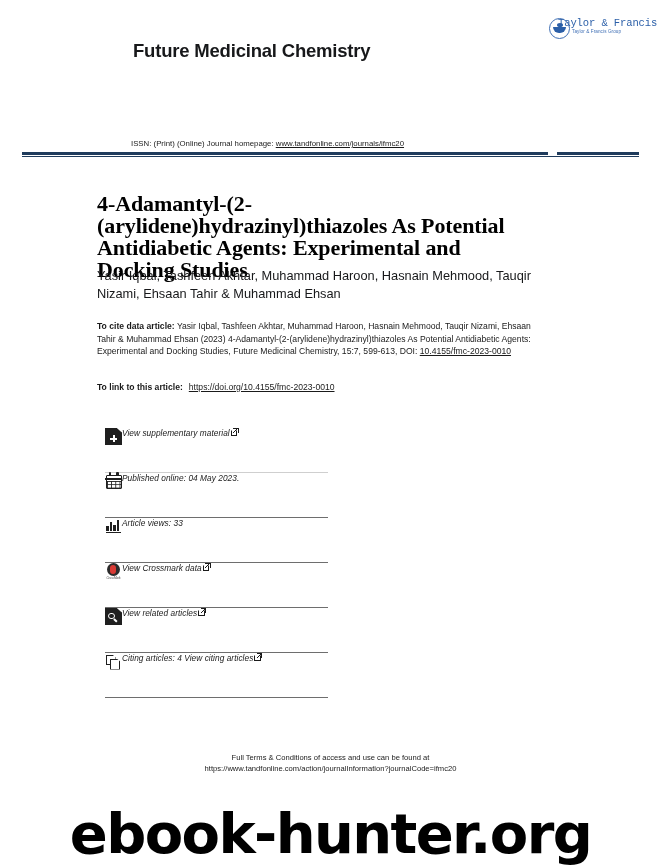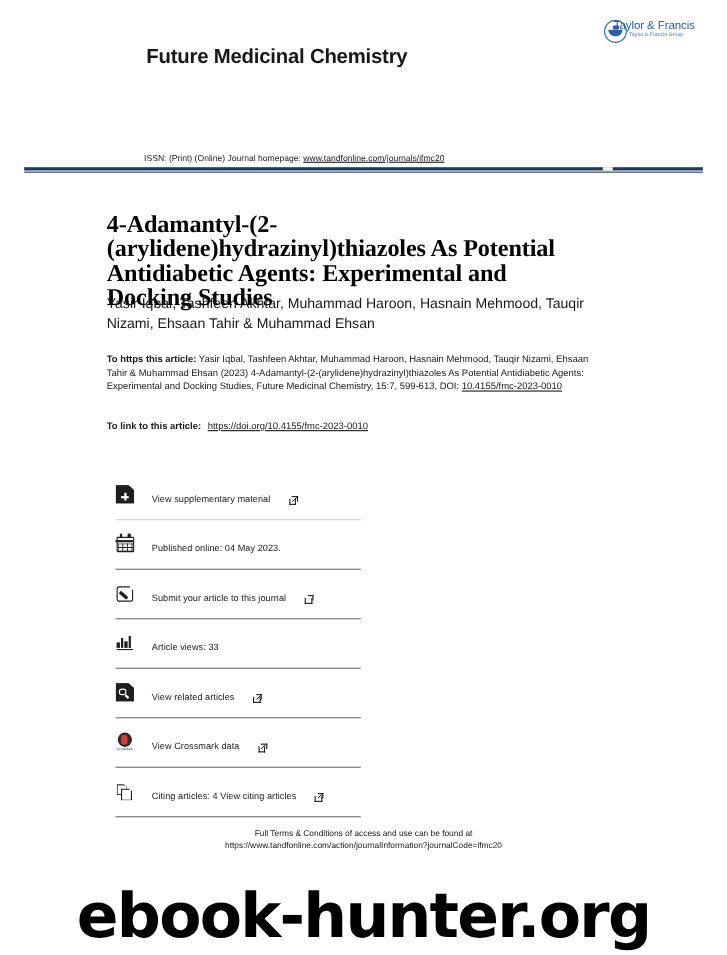--- a/index.html
+++ b/index.html
@@ -135,20 +135,21 @@
     background: #2b5fa8;
     border-radius: 50%;
   }
   .tf-name {
     position: absolute;
     left: 9px; top: 2px;
     font-size: 10.5px;
     color: #2b5fa8;
     letter-spacing: -0.1px;
     white-space: nowrap;
+    font-family: Liberation Mono, monospace;
   }
   .tf-group {
     position: absolute;
     left: 23px; top: 14px;
     font-size: 4.6px;
     color: #3f6fb5;
     letter-spacing: 0.1px;
     white-space: nowrap;
   }
 
@@ -257,23 +258,24 @@
     width: 223px;
   }
   .act-row {
     position: relative;
     height: 45px;
   }
   .act-hit {
     position: absolute;
     left: 0; top: 0;
     display: flex;
-    align-items: flex-end;
+    align-items: flex-start;
     height: 30px;
-    gap: 16px;
+    gap: 0;
+    font-style: italic;
   }
   .act-ico {
     width: 17px;
     height: 17px;
     flex: 0 0 17px;
     position: relative;
   }
   .act-label {
     font-size: 8.3px;
     color: #1a1a1a;
@@ -527,21 +529,21 @@
   <div class="rule-thick"></div>
   <div class="rule-gap"></div>
   <div class="rule-thin"></div>
 </div>
 
 <h1 class="article-title">4-Adamantyl-(2-(arylidene)hydrazinyl)thiazoles As Potential Antidiabetic Agents: Experimental and Docking Studies</h1>
 
 <div class="authors">Yasir Iqbal, Tashfeen Akhtar, Muhammad Haroon, Hasnain Mehmood, Tauqir Nizami, Ehsaan Tahir &amp; Muhammad Ehsan</div>
 
 <div class="cite-block">
-  <span class="lbl">To https this article:</span><span> Yasir Iqbal, Tashfeen Akhtar, Muhammad Haroon, Hasnain Mehmood, Tauqir Nizami, Ehsaan Tahir &amp; Muhammad Ehsan (2023) 4-Adamantyl-(2-(arylidene)hydrazinyl)thiazoles As Potential Antidiabetic Agents: Experimental and Docking Studies, Future Medicinal Chemistry, 15:7, 599-613, DOI: </span><span class="doi">10.4155/fmc-2023-0010</span>
+  <span class="lbl">To cite data article:</span><span> Yasir Iqbal, Tashfeen Akhtar, Muhammad Haroon, Hasnain Mehmood, Tauqir Nizami, Ehsaan Tahir &amp; Muhammad Ehsan (2023) 4-Adamantyl-(2-(arylidene)hydrazinyl)thiazoles As Potential Antidiabetic Agents: Experimental and Docking Studies, Future Medicinal Chemistry, 15:7, 599-613, DOI: </span><span class="doi">10.4155/fmc-2023-0010</span>
 </div>
 
 <div class="link-block">
   <span class="lbl">To link to this article:</span><span class="doi-url">https://doi.org/10.4155/fmc-2023-0010</span>
 </div>
 
 <div class="actions">
 
   <div class="act-row">
     <div class="act-hit">
@@ -565,71 +567,61 @@
           <span class="tab-l"></span>
           <span class="tab-r"></span>
           <span class="grid"></span>
         </span>
       </span>
       <span class="act-label">Published online: 04 May 2023.</span>
     </div>
     <div class="act-div dark"></div>
   </div>
 
-  <div class="act-row">
-    <div class="act-hit">
-      <span class="act-ico">
-        <span class="ico-pencil"></span>
-      </span>
-      <span class="act-label">Submit your article to this journal</span>
-      <span class="ext"></span>
-    </div>
-    <div class="act-div dark"></div>
-  </div>
 
   <div class="act-row">
     <div class="act-hit">
       <span class="act-ico">
         <span class="ico-bars">
             <i></i>
             <i></i>
             <i></i>
             <i></i>
             <span class="base"></span>
           </span>
       </span>
       <span class="act-label">Article views: 33</span>
     </div>
     <div class="act-div dark"></div>
   </div>
 
   <div class="act-row">
     <div class="act-hit">
       <span class="act-ico">
+        <span class="ico-crossmark">
+          <span class="disc"></span>
+          <span class="cm-text">CrossMark</span>
+        </span>
+      </span>
+      <span class="act-label">View Crossmark data</span>
+      <span class="ext"></span>
+    </div>
+    <div class="act-div dark"></div>
+  </div>
+
+  <div class="act-row">
+    <div class="act-hit">
+      <span class="act-ico">
         <span class="ico-search">
           <span class="fold"></span>
           <span class="lens"></span>
           <span class="handle"></span>
         </span>
       </span>
       <span class="act-label">View related articles</span>
-      <span class="ext"></span>
-    </div>
-    <div class="act-div dark"></div>
-  </div>
-
-  <div class="act-row">
-    <div class="act-hit">
-      <span class="act-ico">
-        <span class="ico-crossmark">
-          <span class="disc"></span>
-          <span class="cm-text">CrossMark</span>
-        </span>
-      </span>
-      <span class="act-label">View Crossmark data</span>
       <span class="ext"></span>
     </div>
     <div class="act-div dark"></div>
   </div>
 
   <div class="act-row">
     <div class="act-hit">
       <span class="act-ico">
         <span class="ico-copy">
             <span class="back"></span>

